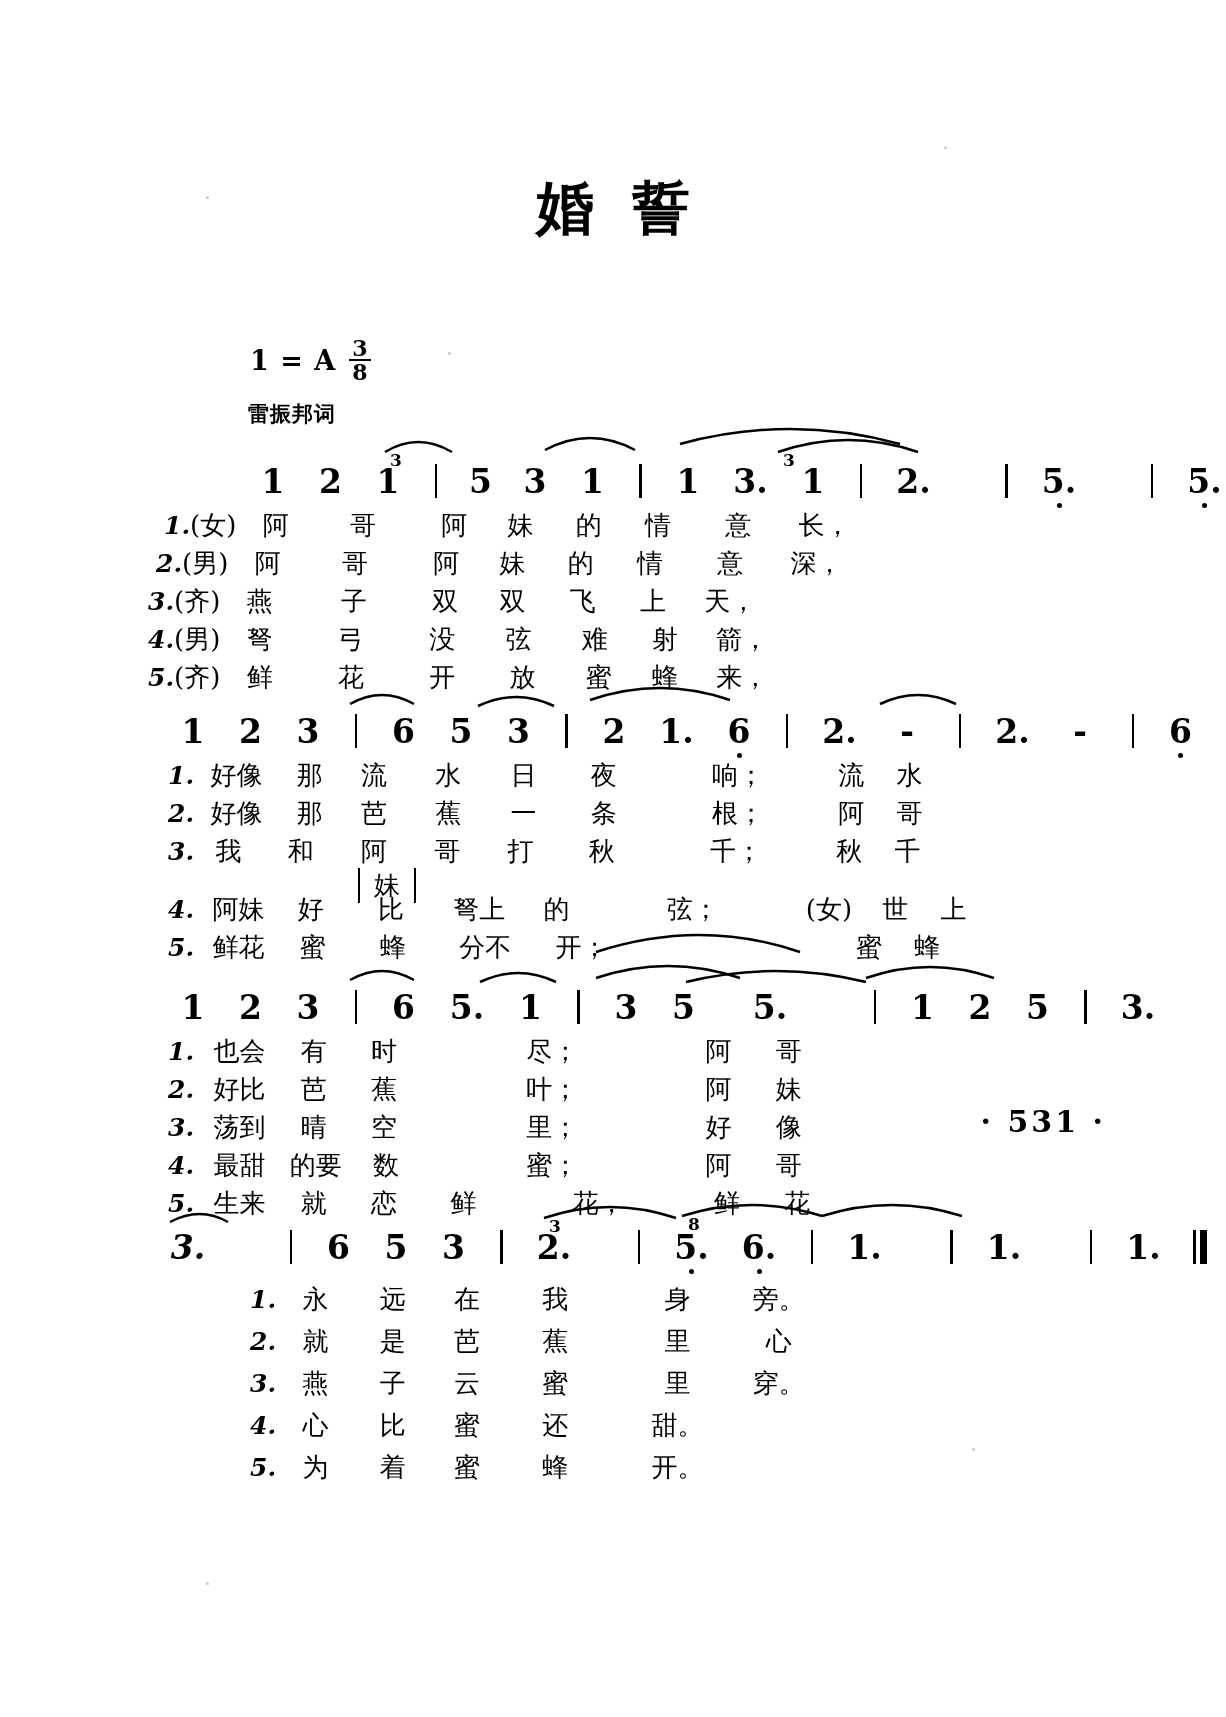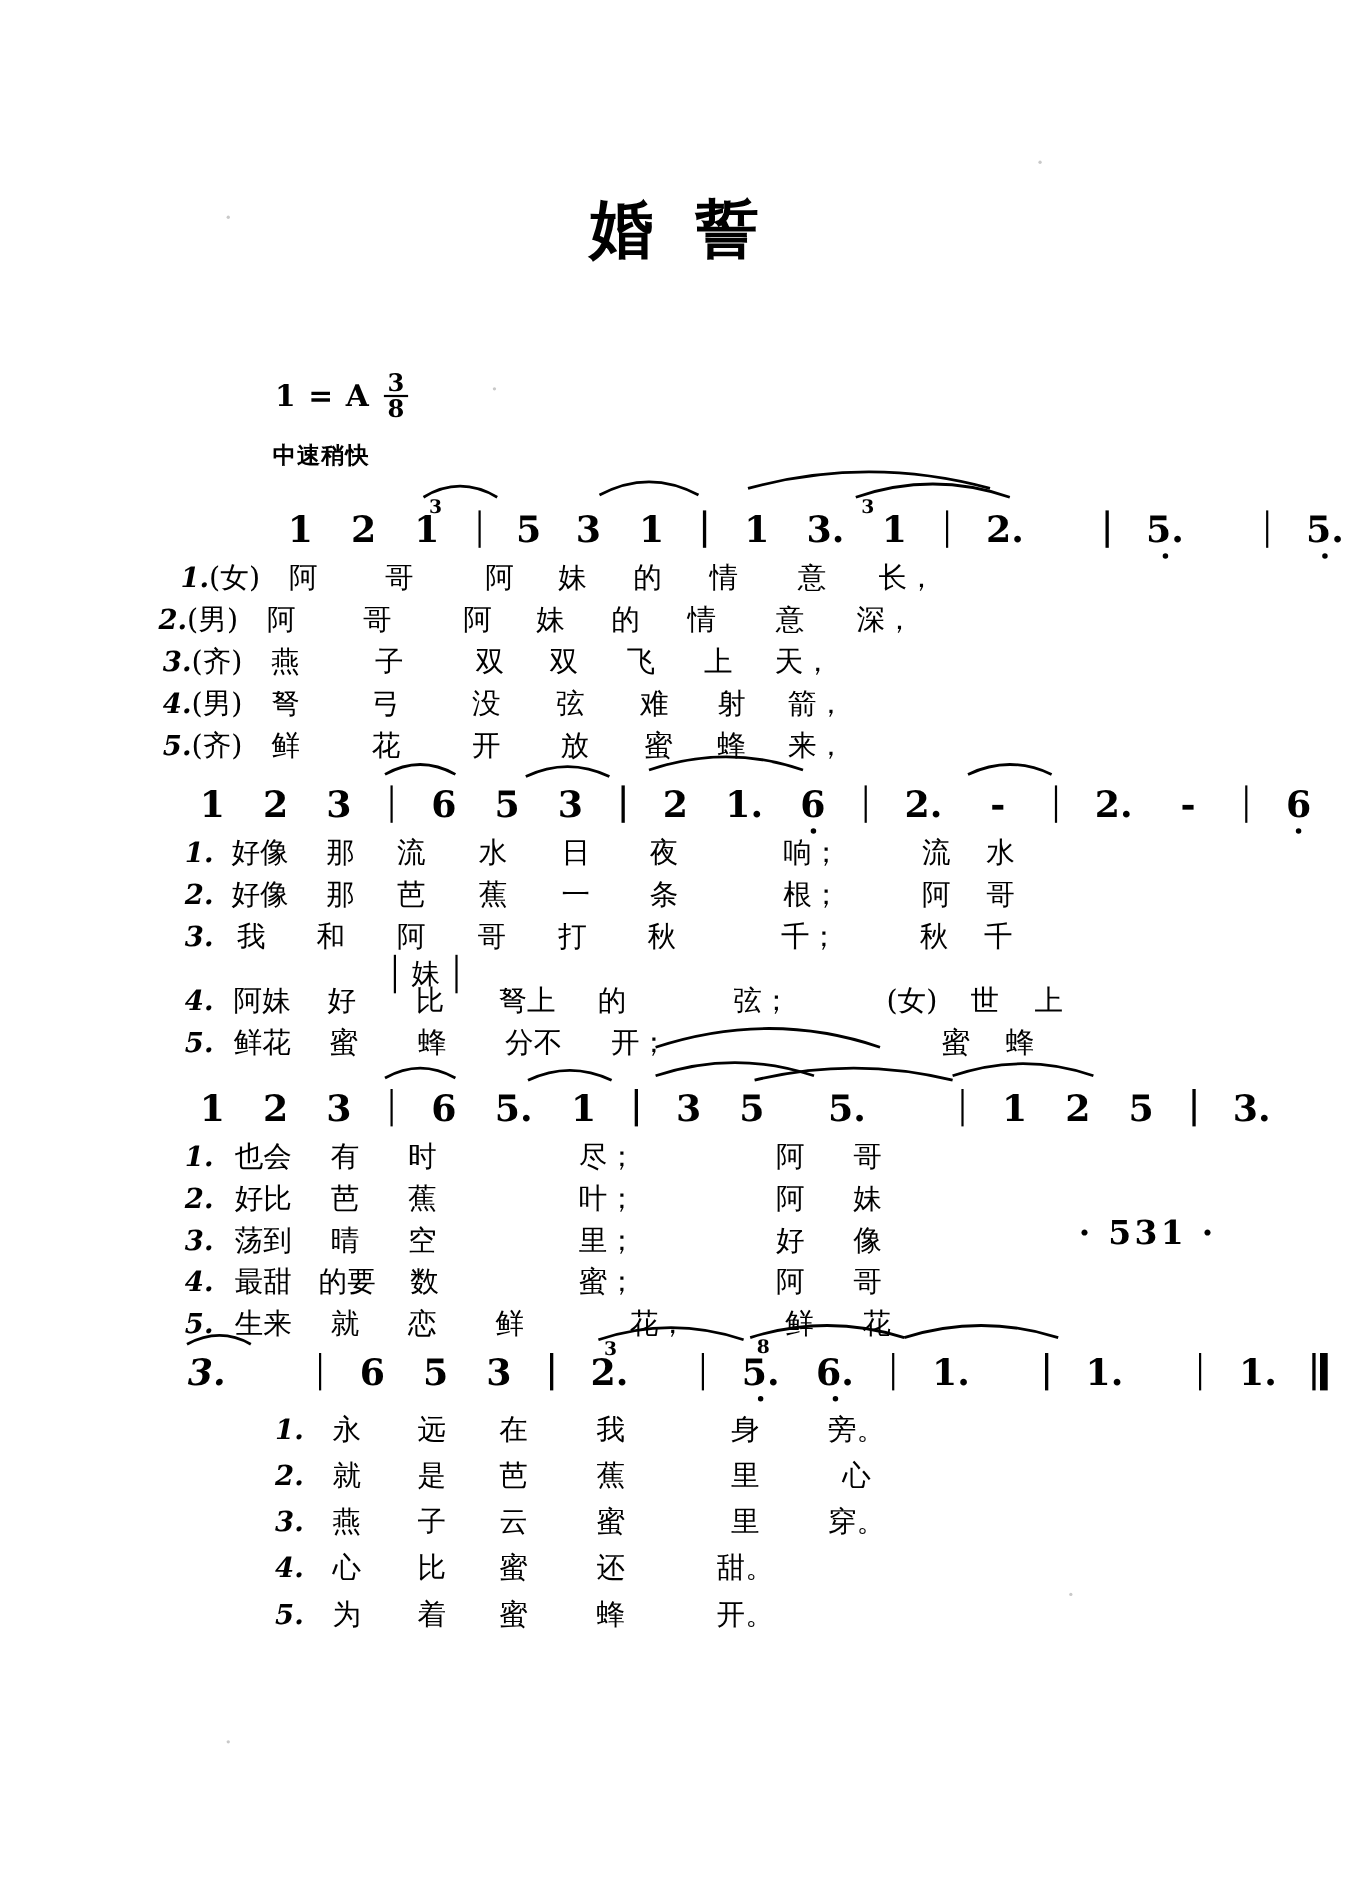--- a/index.html
+++ b/index.html
@@ -180,21 +180,21 @@
   <div class="speck" style="left:972px; top:1448px;"></div>
 
   <div class="title">婚誓</div>
 
   <div class="keysig">1 = A</div>
   <div class="meter">
     <span class="num">3</span>
     <span class="bar"></span>
     <span class="den">8</span>
   </div>
-  <div class="tempo">中速稍快</div>
+  <div class="tempo">雷振邦词</div>
 
   <div class="system" style="top:0;">
 
     <svg class="slurs" width="1226" height="520">
       <path d="M385,452 Q418,432 452,452" fill="none" stroke="#000" stroke-width="2.5"></path>
       <path d="M545,450 Q590,426 635,450" fill="none" stroke="#000" stroke-width="2.5"></path>
       <path d="M680,444 Q790,414 900,444" fill="none" stroke="#000" stroke-width="2.5"></path>
       <path d="M778,452 Q848,428 918,452" fill="none" stroke="#000" stroke-width="2.5"></path>
       <text x="390" y="466" font-family="DejaVu Serif, serif" font-size="17" font-weight="bold">3</text>
       <text x="783" y="466" font-family="DejaVu Serif, serif" font-size="17" font-weight="bold">3</text>
@@ -225,21 +225,21 @@
       <span class="lyr-num">1.</span><span>(女)</span>
       <span class="lyr-ch" style="width:62px">阿</span>
       <span class="lyr-ch" style="width:96px">哥</span>
       <span class="lyr-ch" style="width:70px">阿</span>
       <span class="lyr-ch" style="width:46px">妹</span>
       <span class="lyr-ch" style="width:74px">的</span>
       <span class="lyr-ch" style="width:48px">情</span>
       <span class="lyr-ch" style="width:96px">意</span>
       <span class="lyr-ch" style="width:60px">长，</span>
     </div>
-    <div class="lyrics" style="left:144px; top:546px;">
+    <div class="lyrics" style="left:156px; top:546px;">
       <span class="lyr-num">2.</span><span>(男)</span>
       <span class="lyr-ch" style="width:62px">阿</span>
       <span class="lyr-ch" style="width:96px">哥</span>
       <span class="lyr-ch" style="width:70px">阿</span>
       <span class="lyr-ch" style="width:46px">妹</span>
       <span class="lyr-ch" style="width:74px">的</span>
       <span class="lyr-ch" style="width:48px">情</span>
       <span class="lyr-ch" style="width:96px">意</span>
       <span class="lyr-ch" style="width:60px">深，</span>
     </div>

